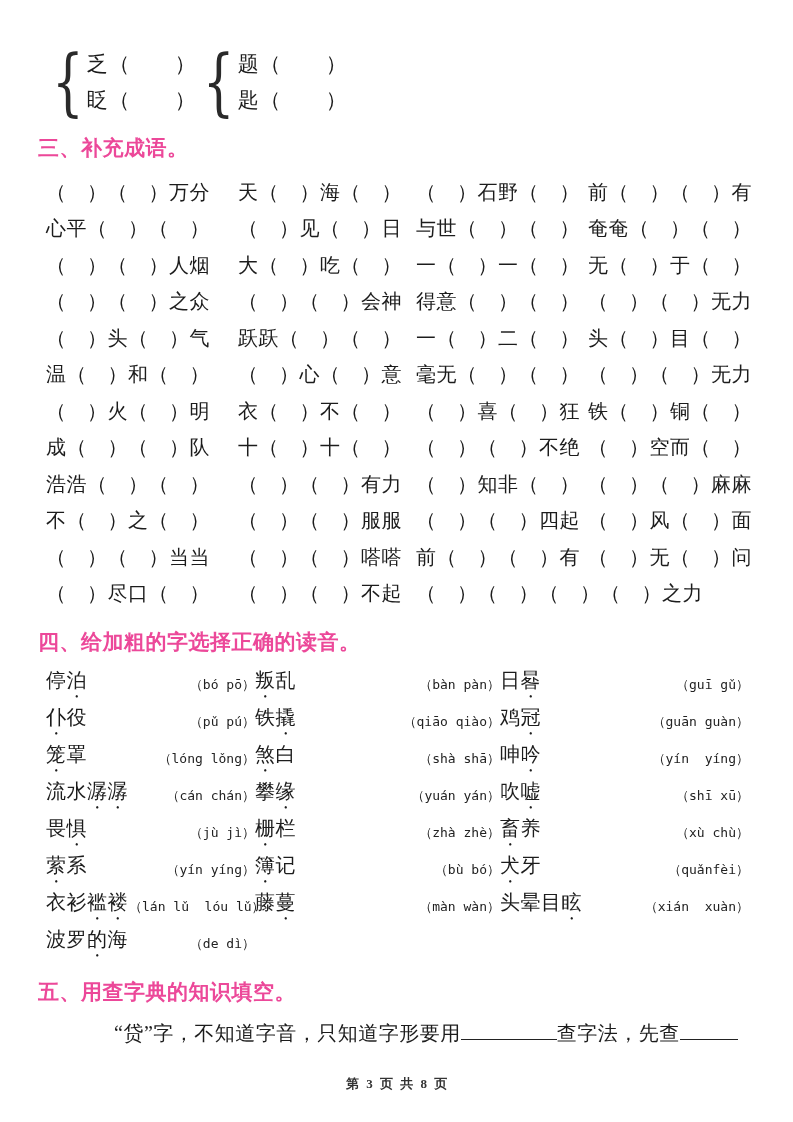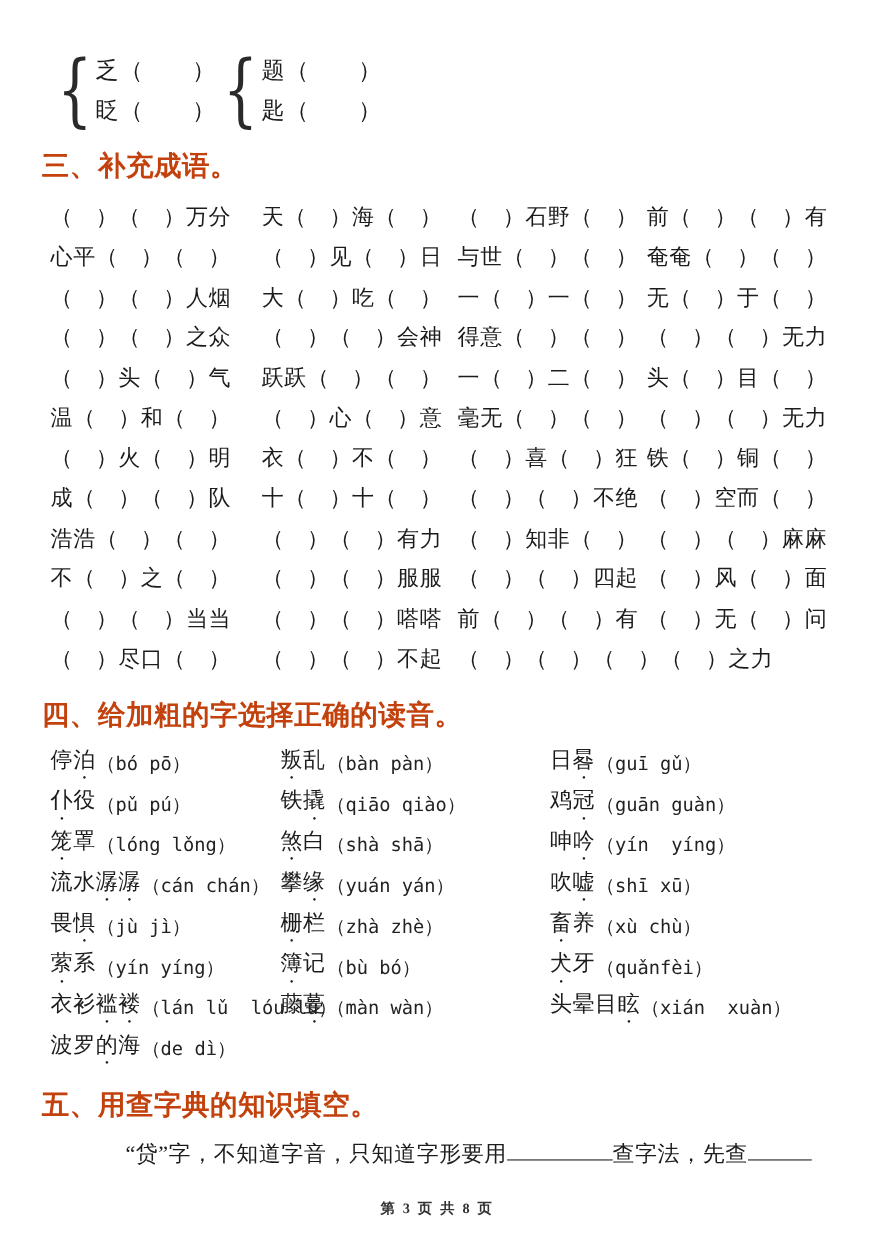--- a/index.html
+++ b/index.html
@@ -27,22 +27,22 @@
     color: #2a2a2a;
     margin-right: 3px;
   }
   .bcol { display: flex; flex-direction: column; }
   .crow { font-size: 21px; line-height: 36px; letter-spacing: 1px; white-space: pre; }
 
   
   .sec-title {
     font-family: Liberation Sans, sans-serif;
     font-weight: 700;
-    font-size: 25px;
-    color: #c2410c;
+    font-size: 21px;
+    color: #ec4899;
     margin: 16px 0 8px -8px;
     letter-spacing: 0.5px;
   }
 
   
   .idiom-grid { margin-top: 12px; font-family: Liberation Serif, serif; }
   .irow {
     display: grid;
     grid-template-columns: 192px 178px 172px auto;
     height: 36.5px;
@@ -50,32 +50,32 @@
     font-size: 20px;
   }
   .icell { white-space: pre; letter-spacing: 0.5px; }
 
   
   .pinyin-grid {
     margin-top: 10px;
     display: grid;
     grid-template-columns: 209px 245px auto;
   }
-  .pitem { height: 37px; display: flex; align-items: center; white-space: nowrap; font-size: 20px; }
+  .pitem { height: 37px; display: flex; align-items: center; white-space: nowrap; font-size: 20px; justify-content: space-between; }
   .pword { letter-spacing: 0.5px; }
   .pe {
     font-style: normal;
     -webkit-text-emphasis: filled dot;
     -webkit-text-emphasis-position: under right;
     text-emphasis: filled dot;
     text-emphasis-position: under right;
   }
   .ppy {
     font-family: "DejaVu Sans Mono", monospace;
-    font-size: 17px;
+    font-size: 13px;
     white-space: pre;
     margin-left: 1px;
     color: #222;
   }
 
   
   .fill-line { margin: 14px 0 0 68px; font-size: 20px; letter-spacing: 0.5px; }
   .blank {
     display: inline-block;
     border-bottom: 1.6px solid #222;

